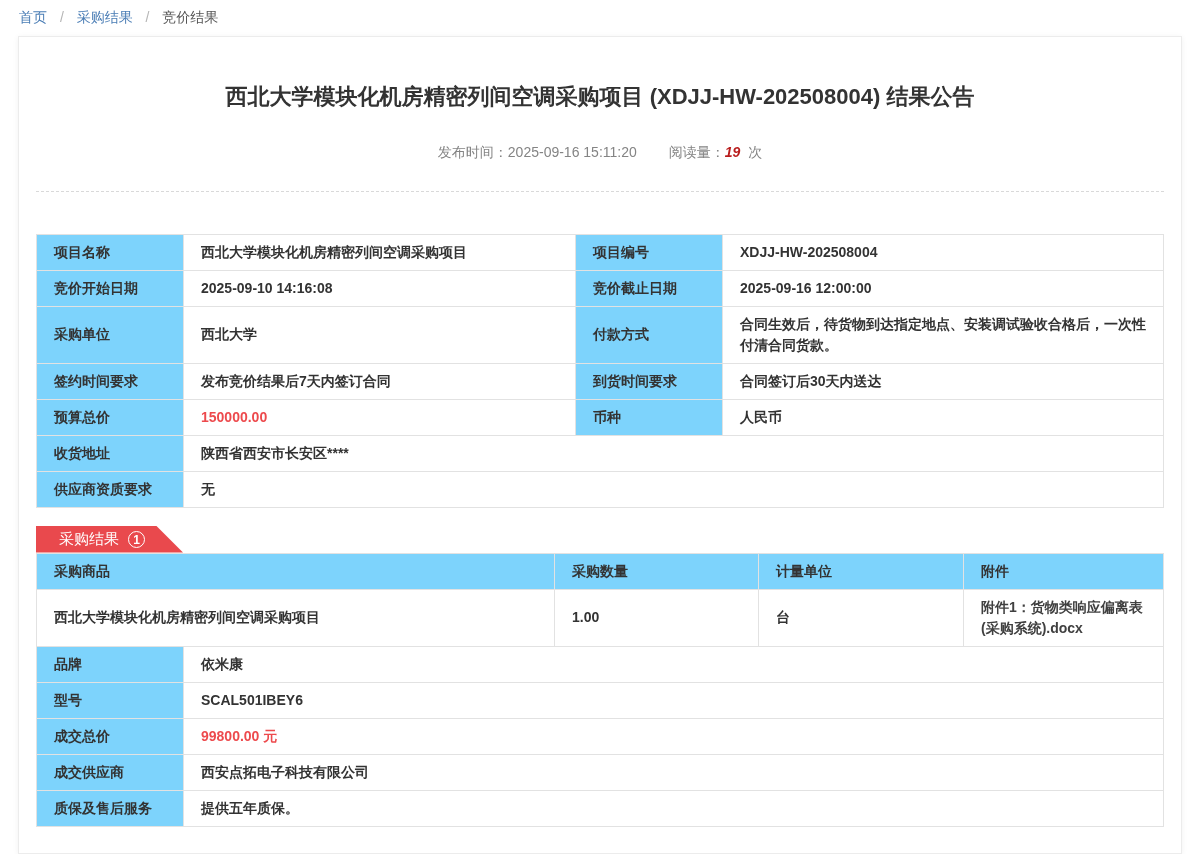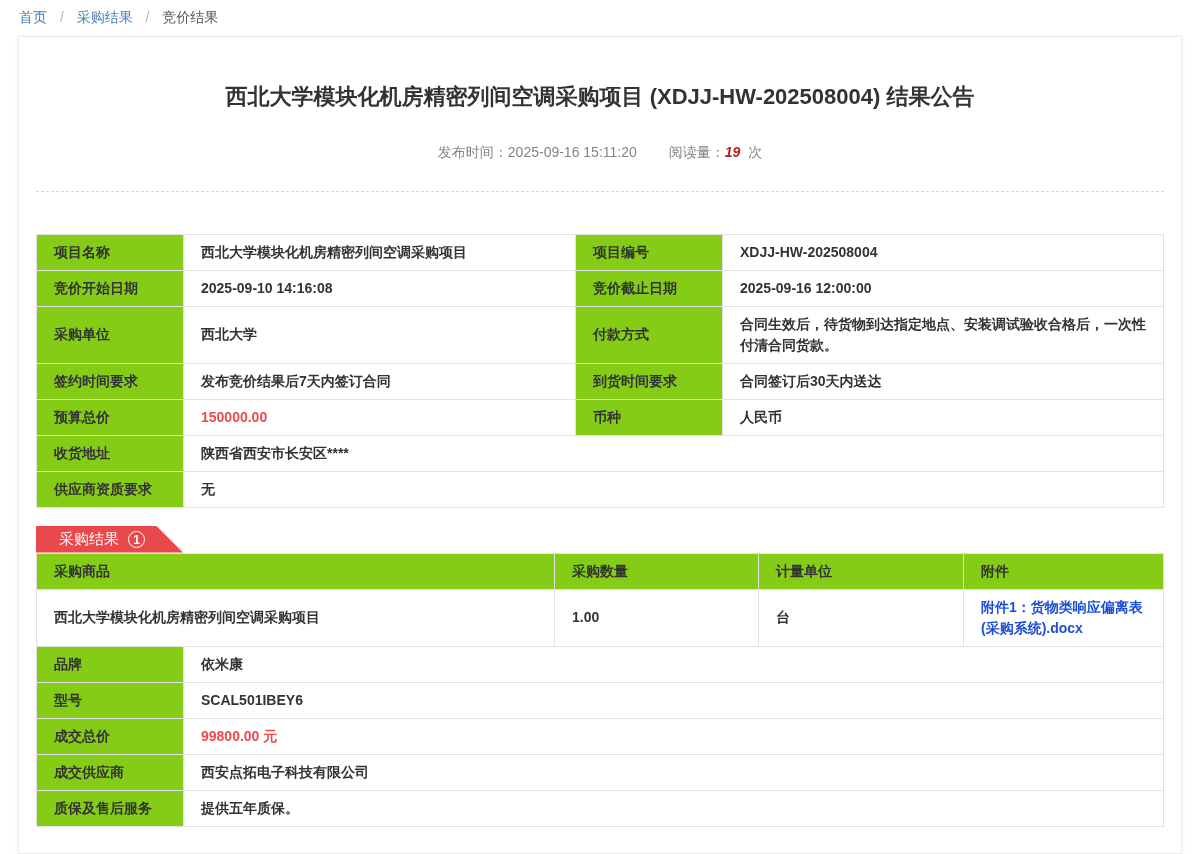--- a/index.html
+++ b/index.html
@@ -41,23 +41,23 @@
     color:#848484;
     margin-top:32px;
   }
   .meta .chunk { margin:0 14px; }
   .meta .read-num { color:#b91c1c; font-style:italic; font-weight:bold; margin-right:4px; }
   .divider { border:none; border-top:1px dashed #d9d9d9; margin:29px 0 0 0; }
 
   
   table { width:100%; border-collapse:collapse; font-size:14px; color:#333; table-layout:fixed; }
   td, th { border:1px solid #e2e2e2; padding:7px 17px; line-height:21px; vertical-align:middle; text-align:left; word-break:break-all;font-weight:bold; }
-  td.lbl, th { background:#84cc16; font-weight:bold; color:#333; }
+  td.lbl, th { background:#7dd3fc; font-weight:bold; color:#333; }
   .price { color:#ed4a4d; font-weight:bold; }
-  a.attachment { color:#1d4ed8; text-decoration:none; cursor:pointer; }
+  a.attachment { color:#404040; text-decoration:none; cursor:pointer; }
 
   .info-table { margin-top:42px; }
 
   
   .badge-wrap { margin-top:18px; height:27px; }
   .badge {
     display:inline-flex;
     align-items:center;
     height:27px;
     background:#e9494d;

